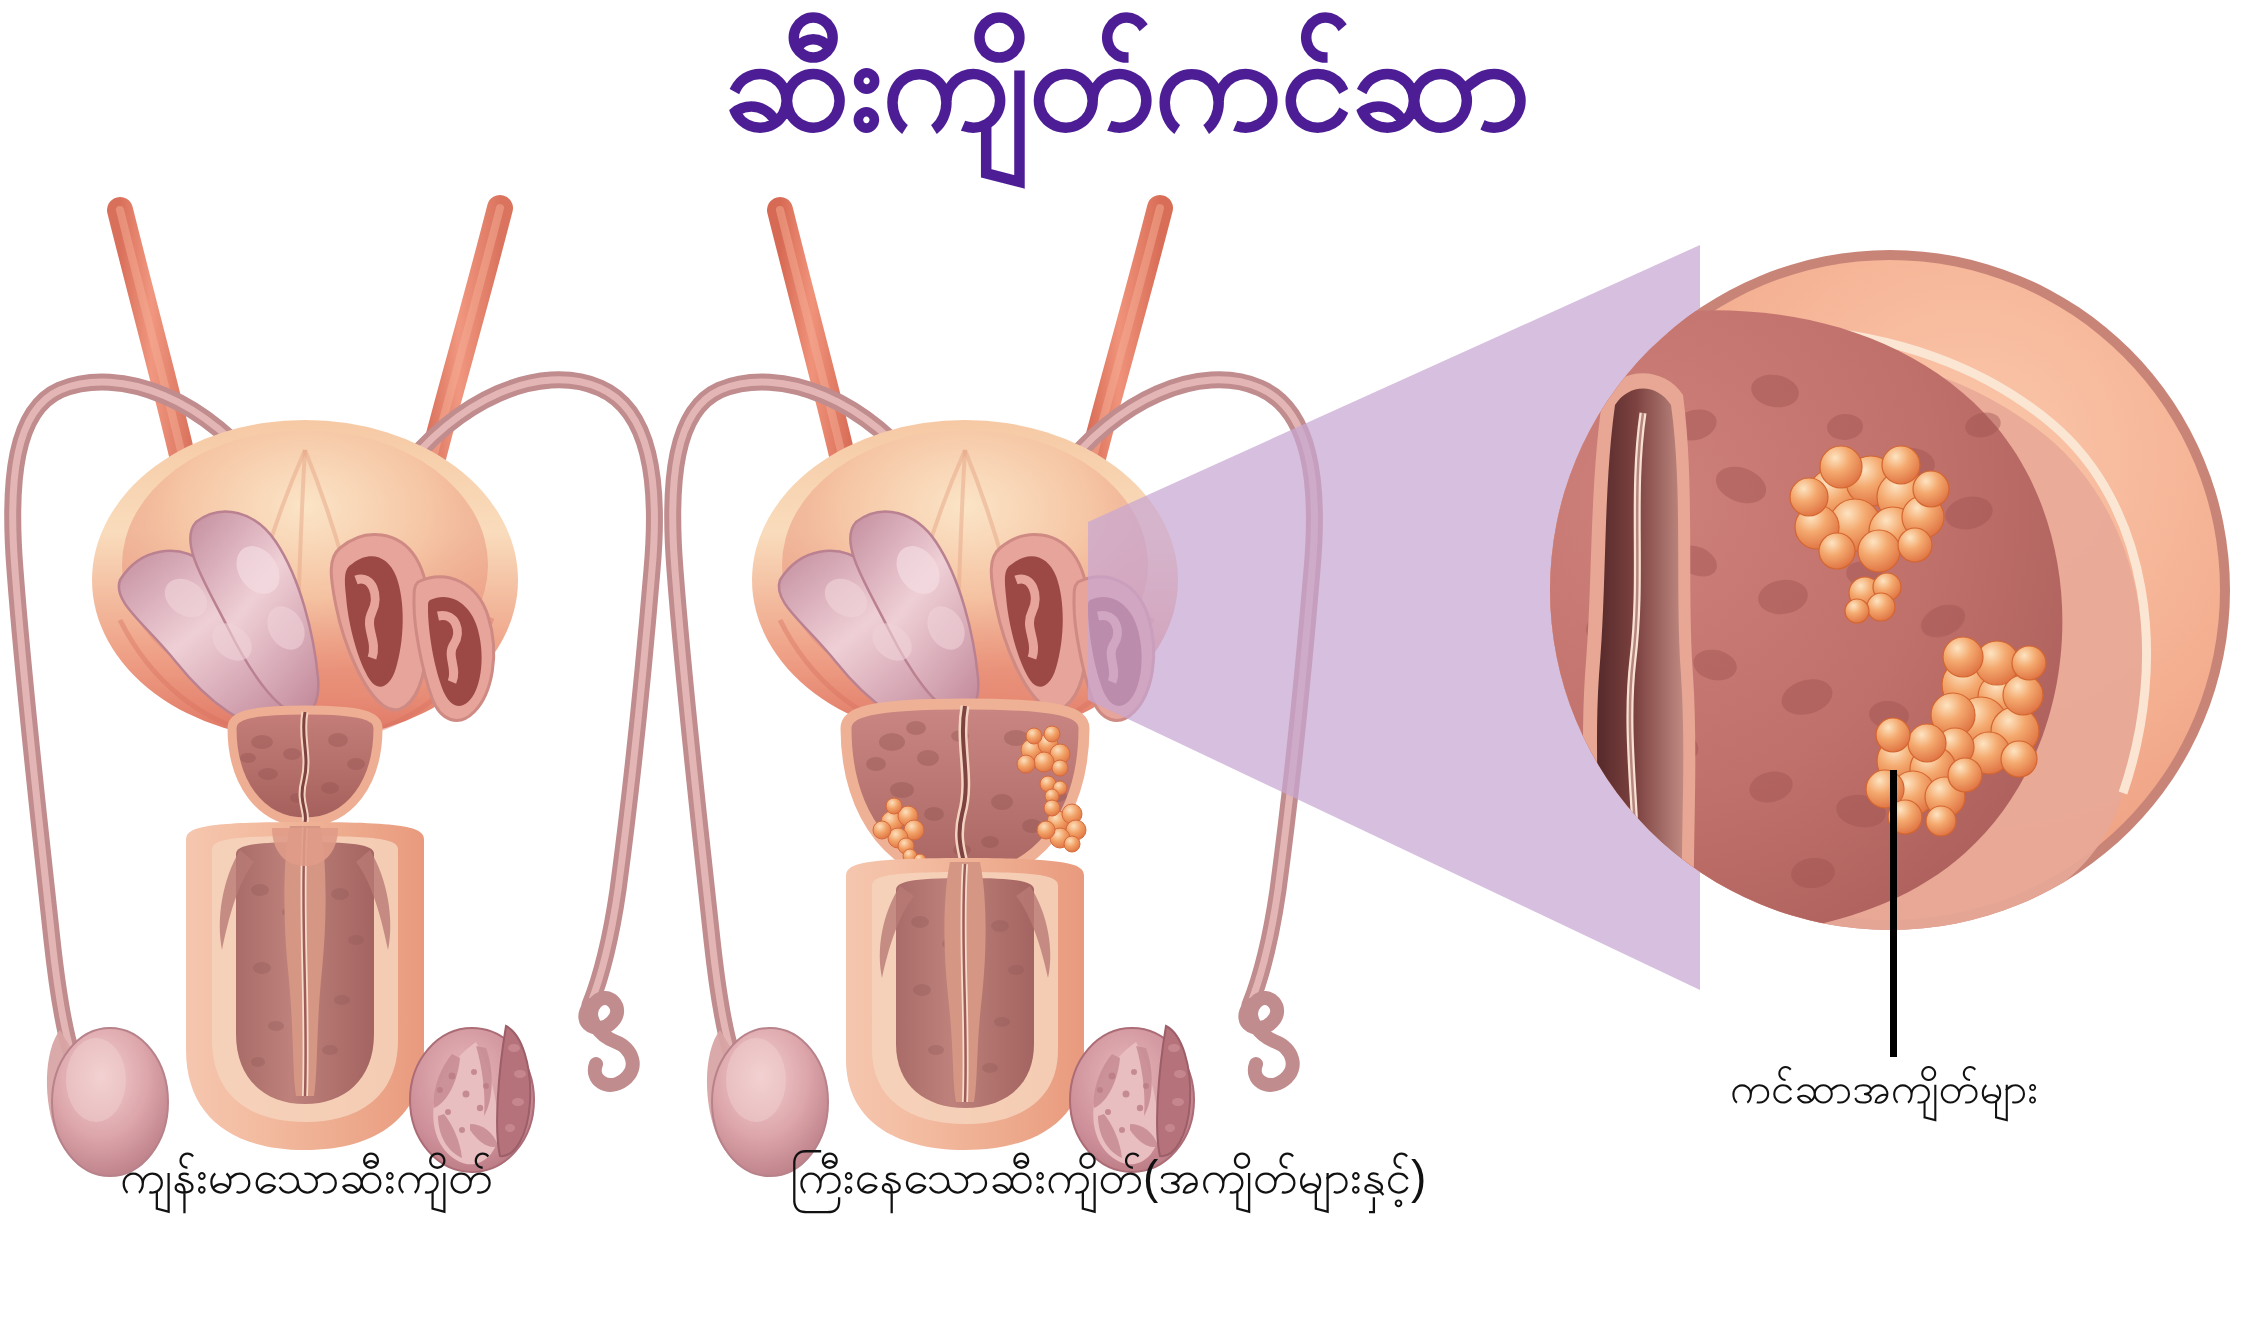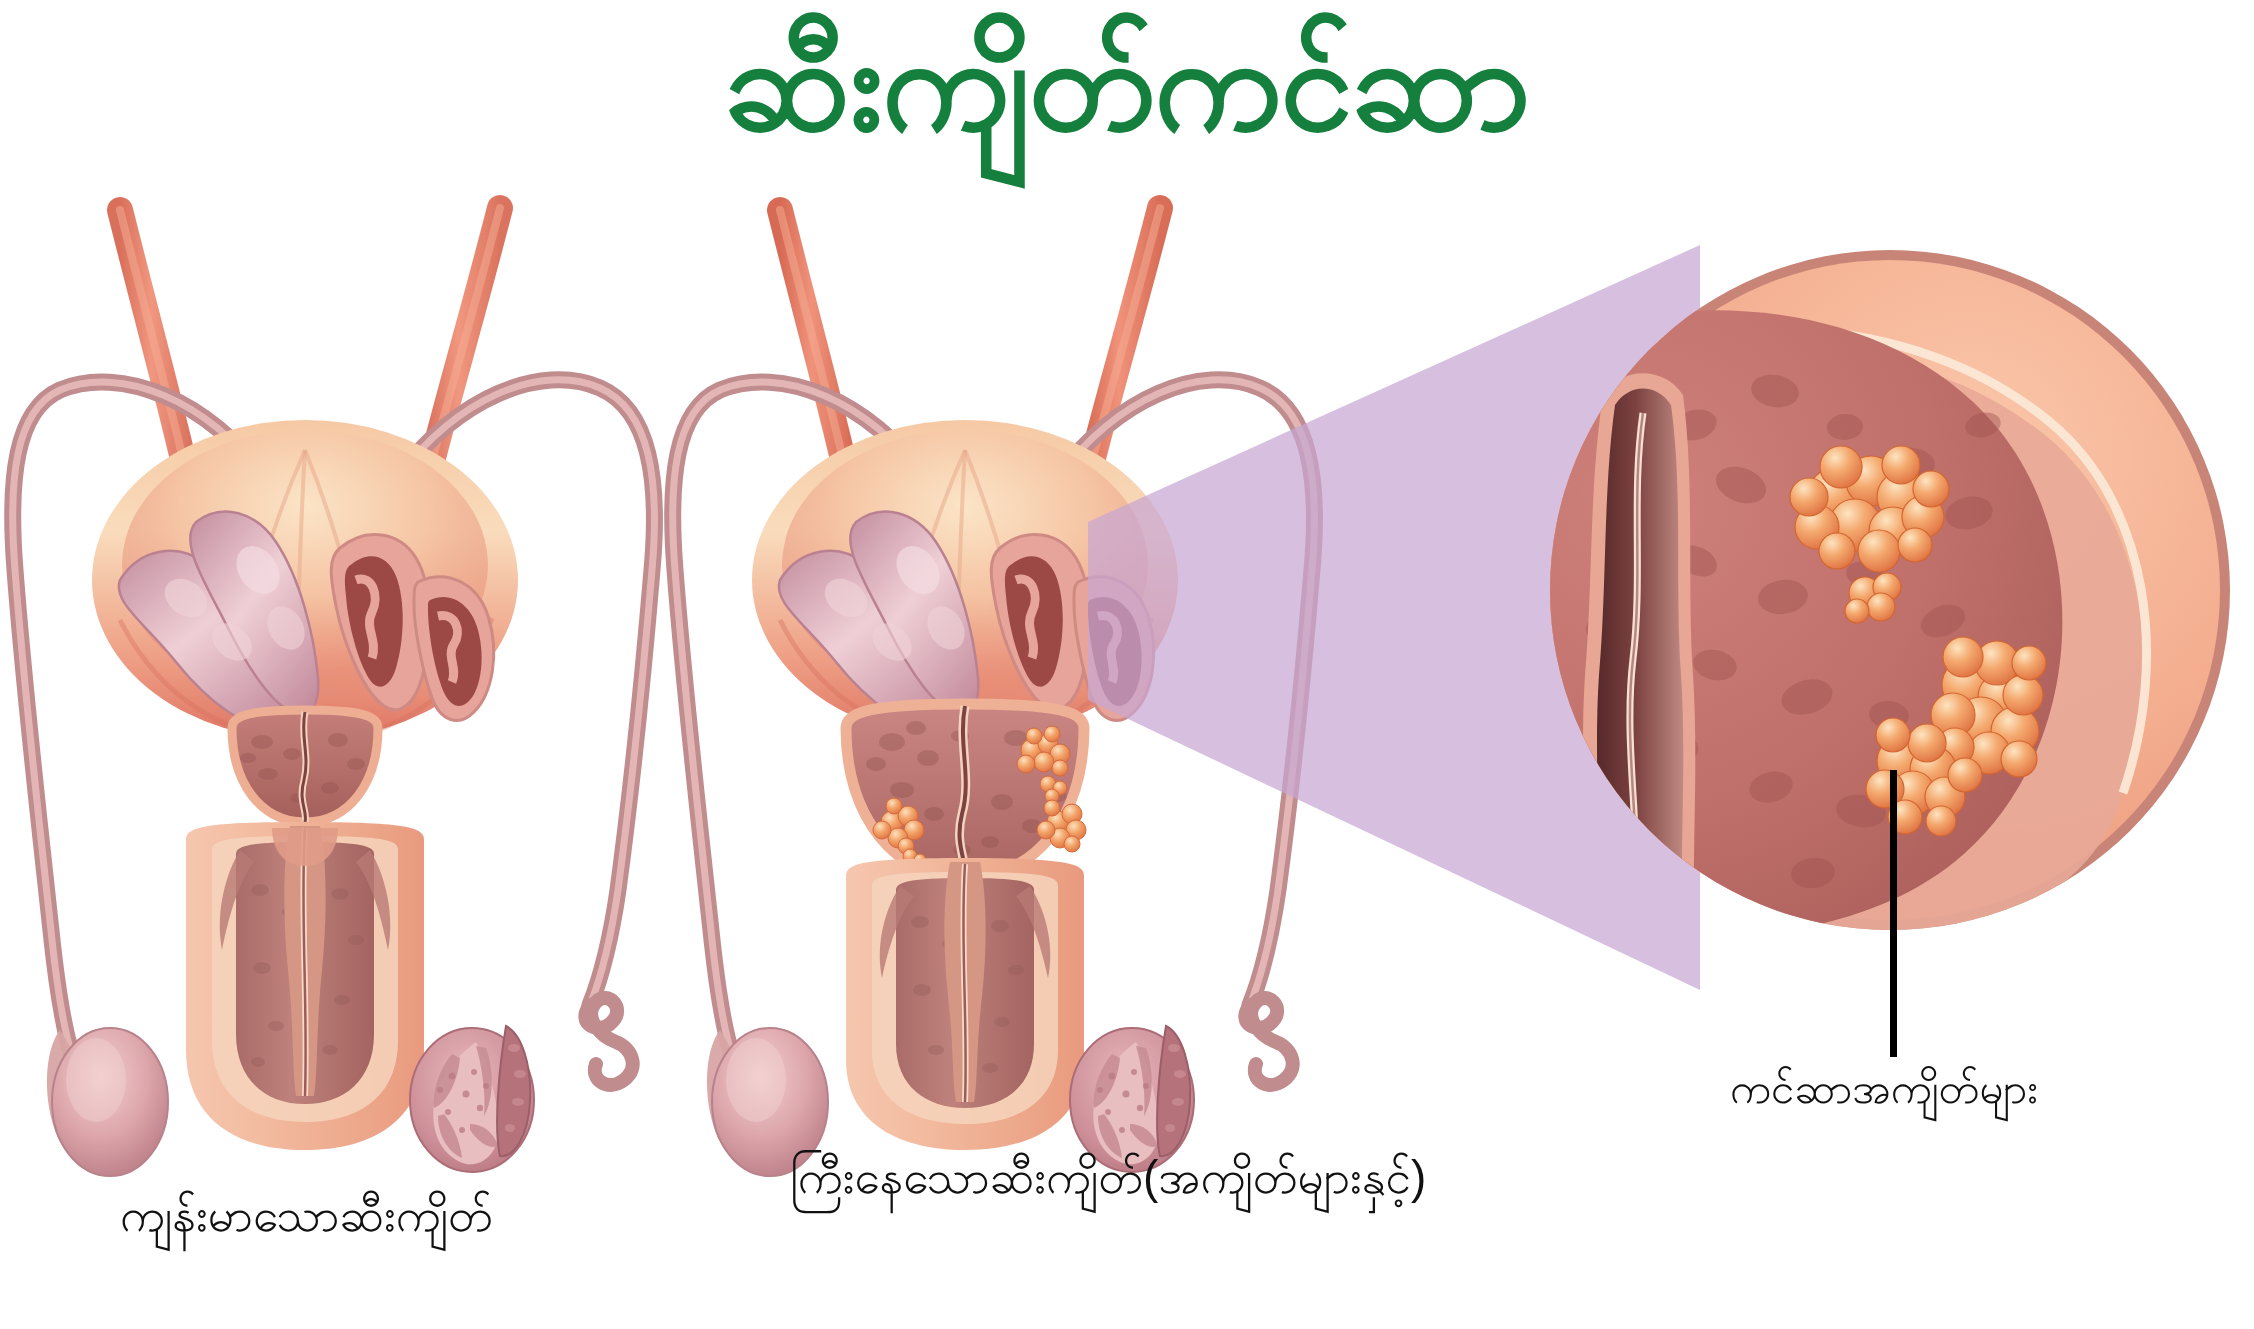--- a/index.html
+++ b/index.html
@@ -8,32 +8,32 @@
     width: 2254px; height: 1329px;
     position: relative; overflow: hidden;
     font-family: "Liberation Sans", "DejaVu Sans", sans-serif;
   }
 
   
   #title {
     position: absolute; left: 0; top: 10px; width: 2254px;
     text-align: center;
     font-size: 130px; line-height: 1.15;
-    font-weight: 700; color: #15803d;
+    font-weight: 700; color: #4c1d95;
     letter-spacing: -1px;
     white-space: nowrap;
   }
 
   
   .caption {
     position: absolute;
     font-size: 46px; line-height: 1.3;
     color: #111; white-space: nowrap;
   }
-  #caption-healthy  { left: 120px;  top: 1148px; margin-top: 38px; }
+  #caption-healthy  { left: 120px;  top: 1148px; }
   #caption-enlarged { left: 778px;  top: 1148px; margin-left: 12px; }
   #label-tumors     { left: 1730px; top: 1062px; font-size: 42px; }
 
   
   #leader-line {
     position: absolute; left: 1890px; top: 770px;
     width: 7px; height: 287px; background: #000;
   }
 
   

